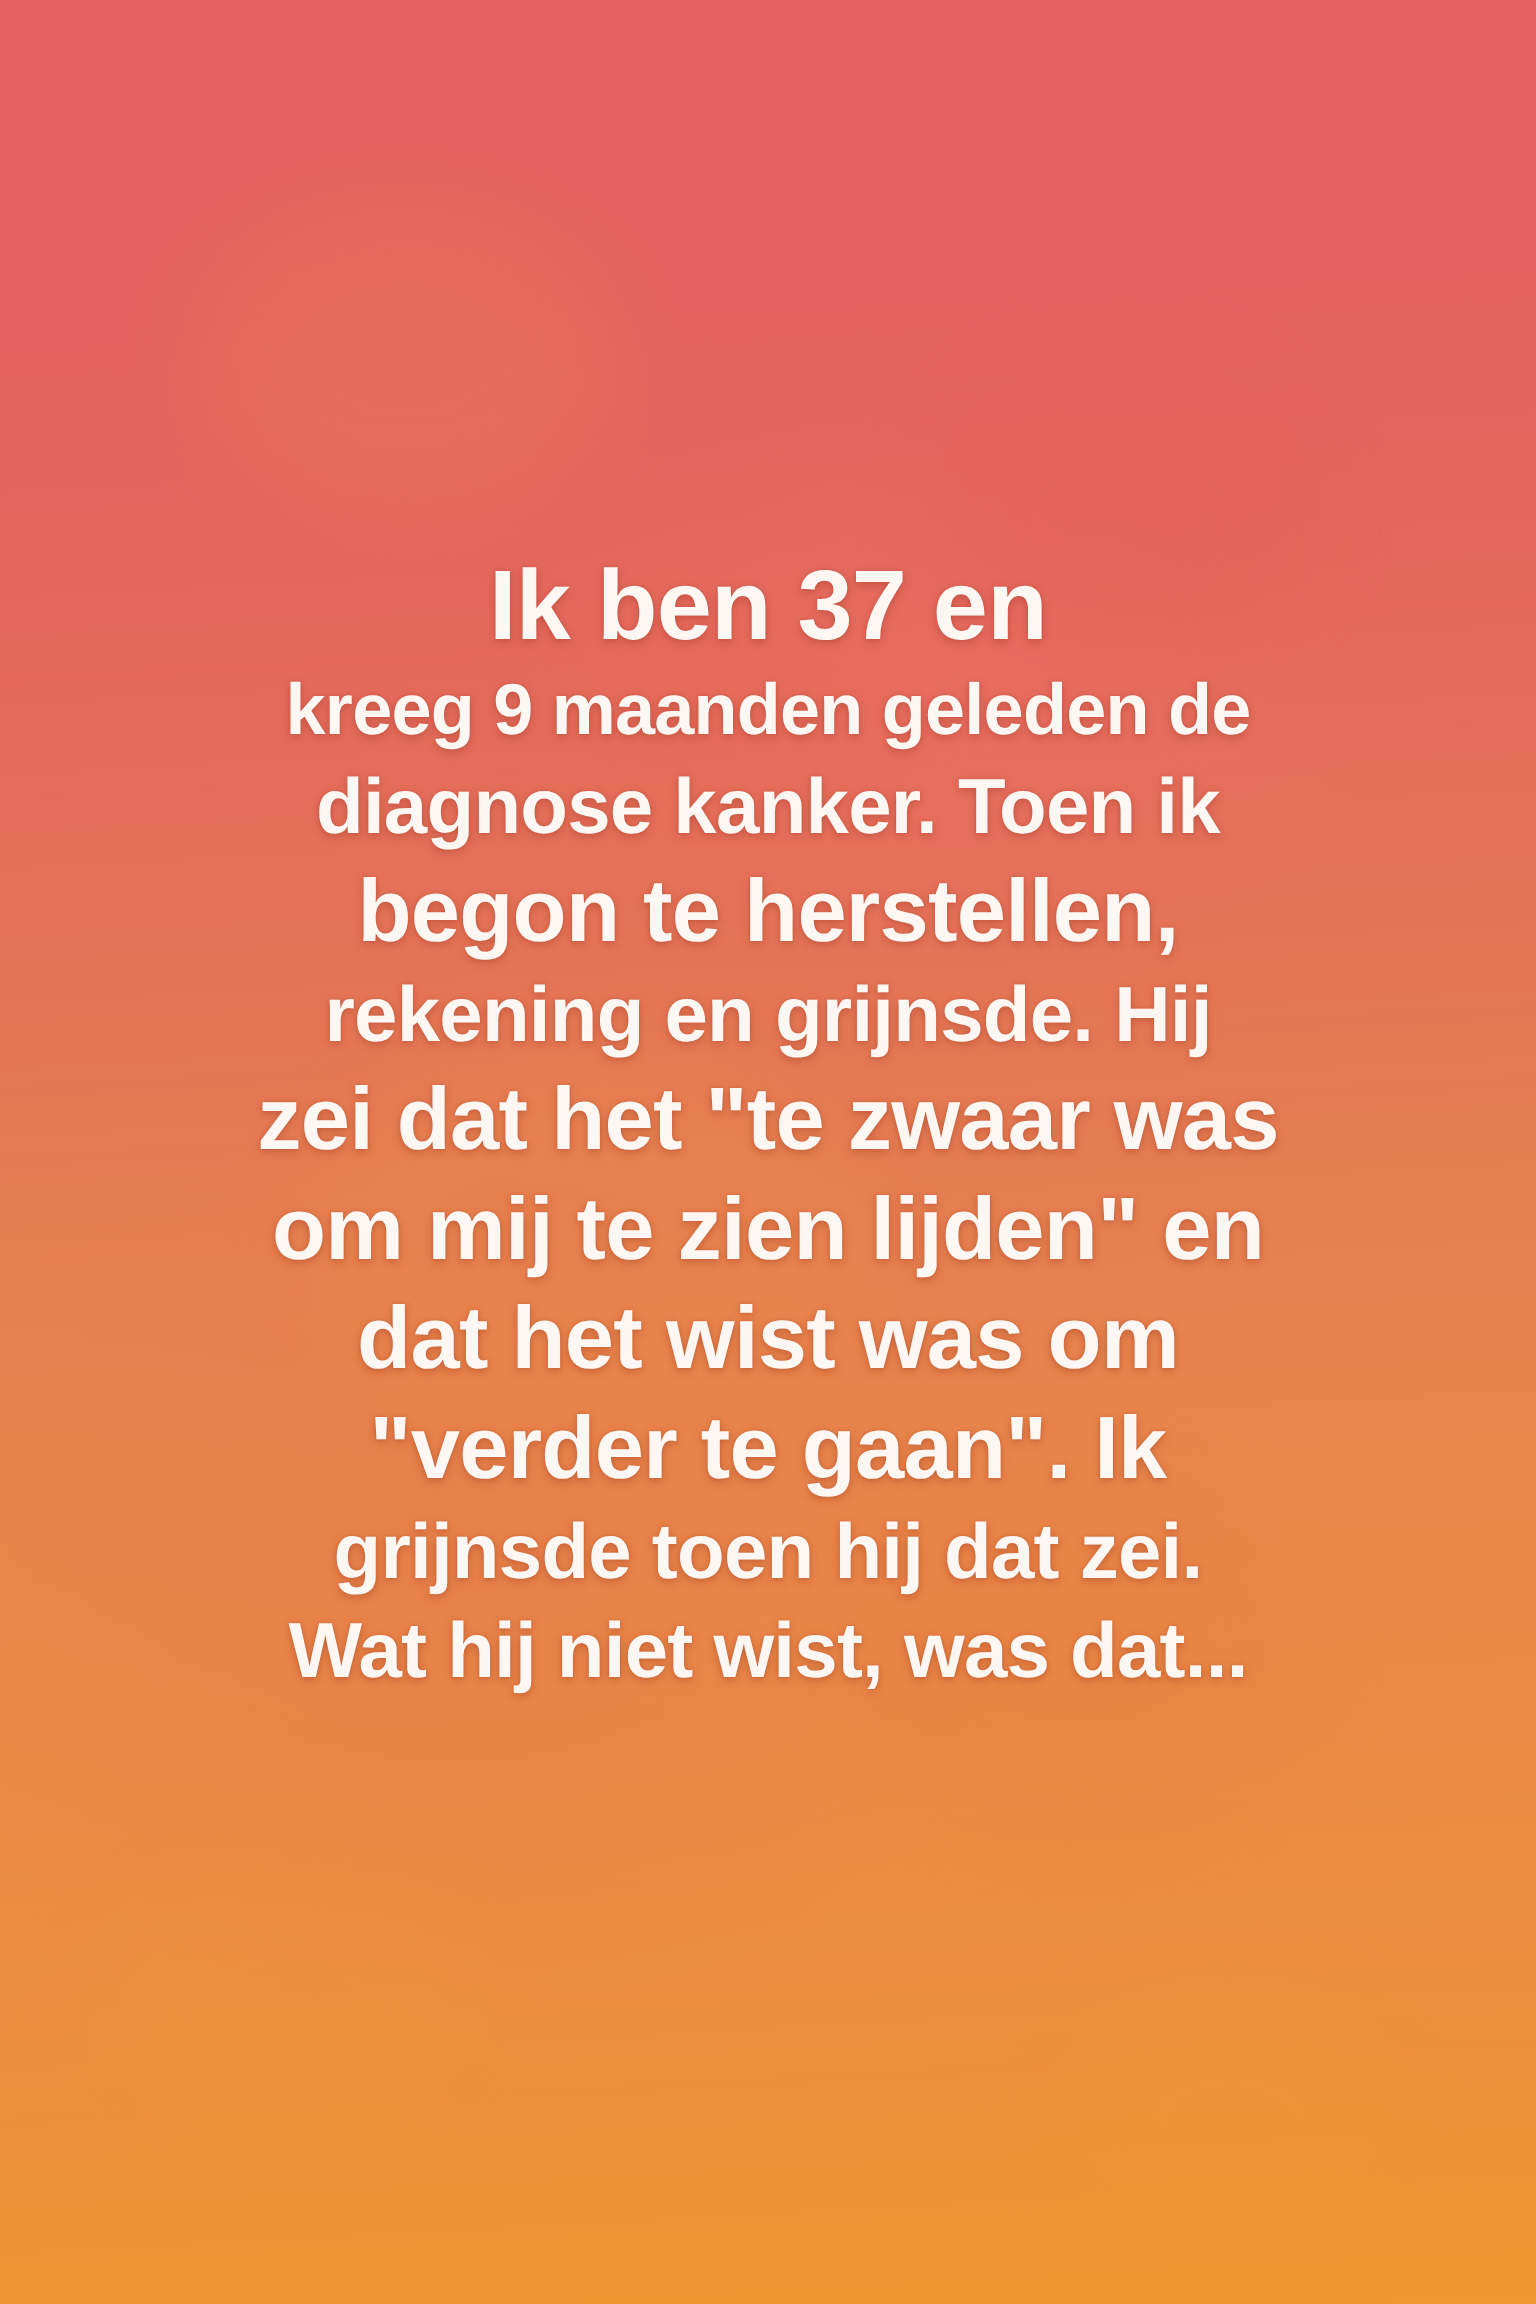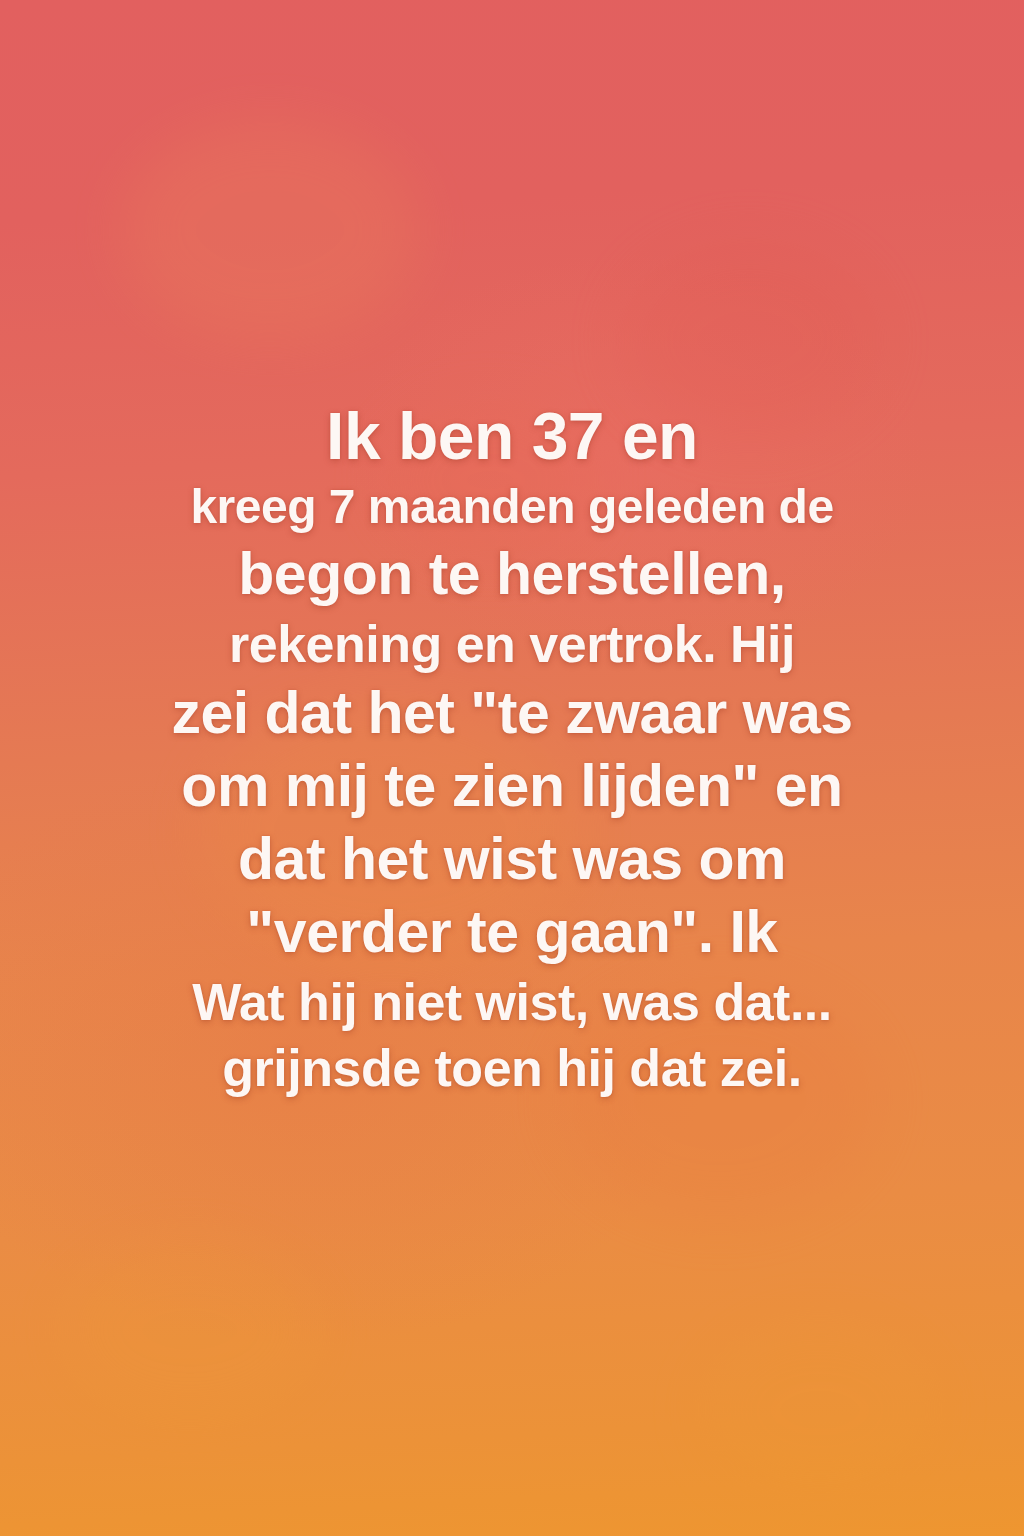--- a/index.html
+++ b/index.html
@@ -77,23 +77,24 @@
   <div class="blob b1"></div>
   <div class="blob b2"></div>
   <div class="blob b3"></div>
   <div class="blob b4"></div>
   <div class="blob b5"></div>
   <div class="blob b6"></div>
   <div class="blob b7"></div>
 
   <div class="text-block">
     <p class="line s-xl">Ik ben 37 en</p>
-    <p class="line s-sm">kreeg 7 maanden geleden de</p>
+    <p class="line s-sm">kreeg 9 maanden geleden de</p>
+    <p class="line s-md">diagnose kanker. Toen ik</p>
     <p class="line s-lg">begon te herstellen,</p>
-    <p class="line s-md">rekening en vertrok. Hij</p>
+    <p class="line s-md">rekening en grijnsde. Hij</p>
     <p class="line s-lg">zei dat het "te zwaar was</p>
     <p class="line s-lg">om mij te zien lijden" en</p>
     <p class="line s-lg">dat het wist was om</p>
     <p class="line s-lg">"verder te gaan". Ik</p>
+    <p class="line s-md">grijnsde toen hij dat zei.</p>
     <p class="line s-md">Wat hij niet wist, was dat...</p>
-    <p class="line s-md">grijnsde toen hij dat zei.</p>
   </div>
 </div>
 
 </body></html>

